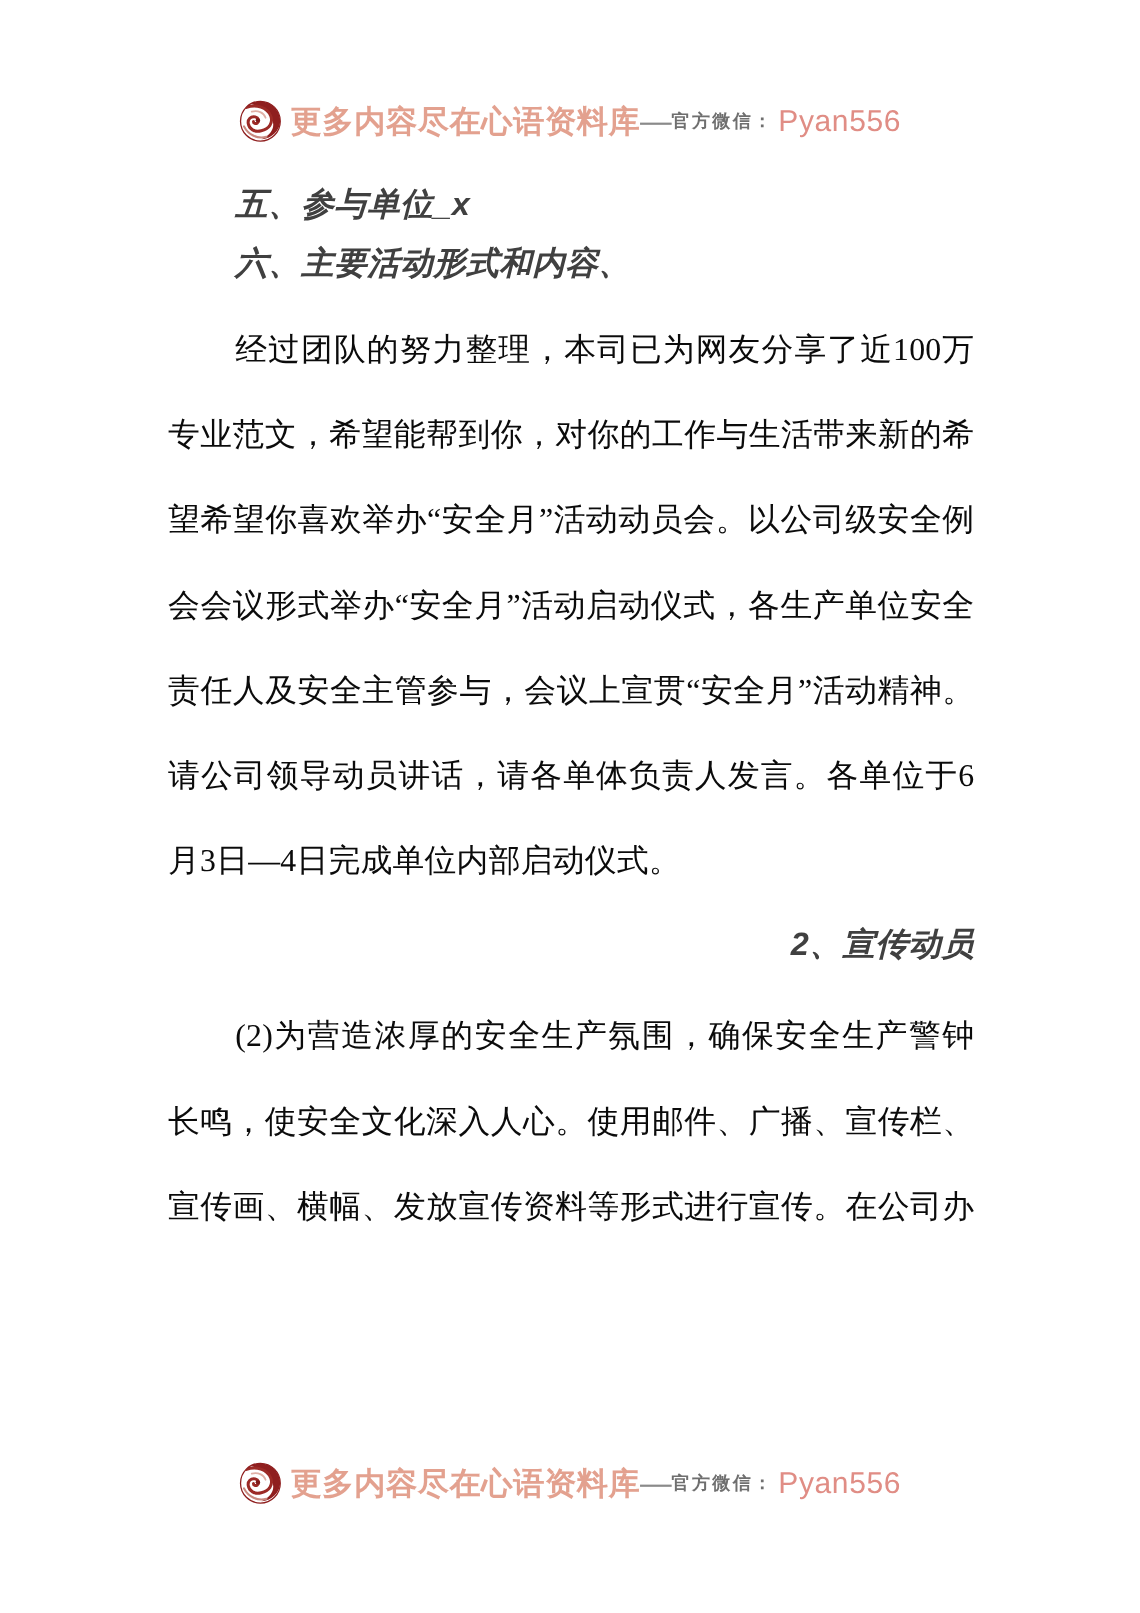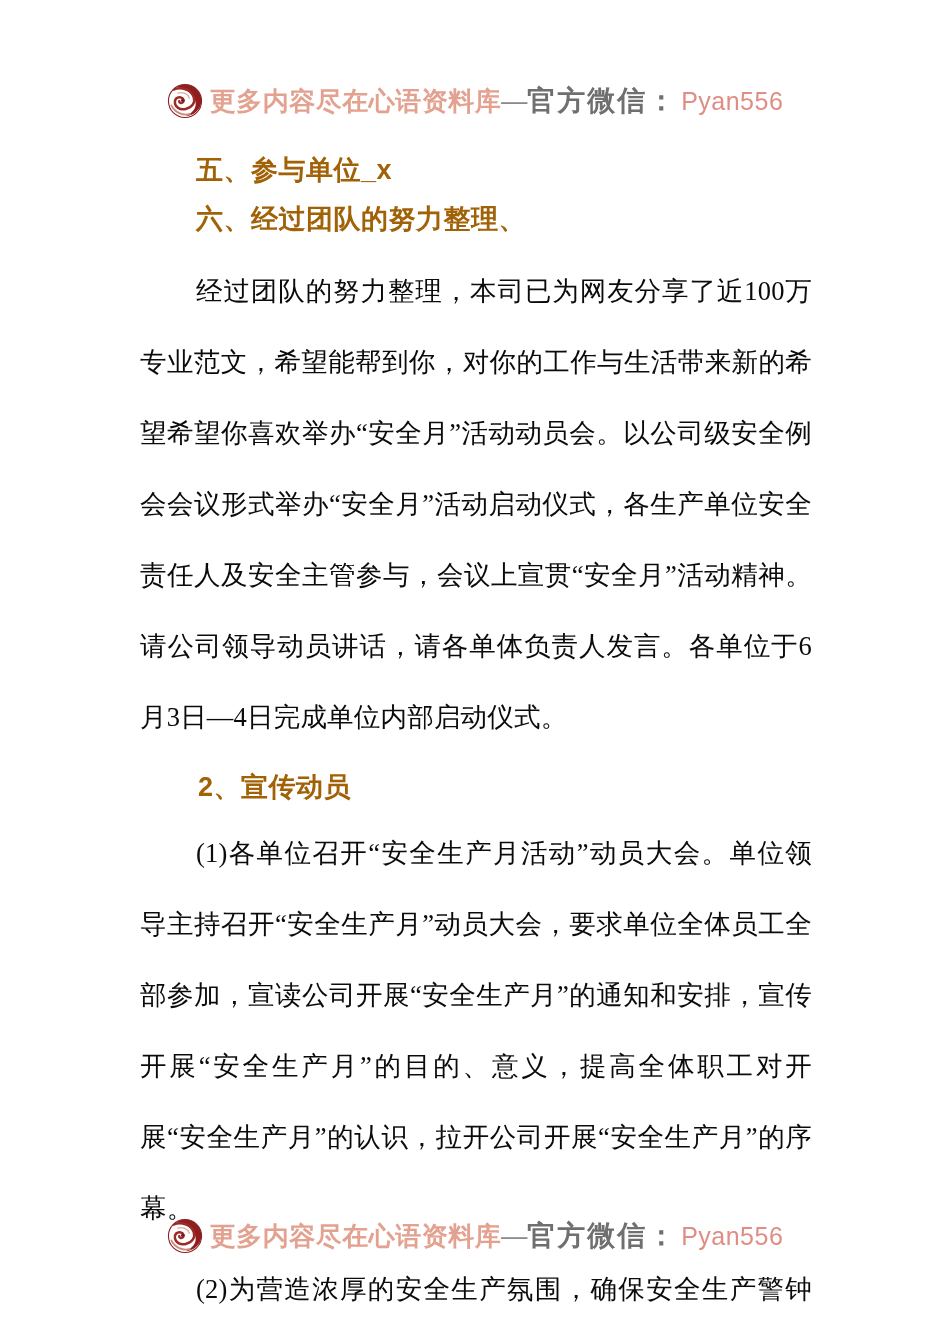--- a/index.html
+++ b/index.html
@@ -53,21 +53,21 @@
   }
   .wm-dash {
     font-family: "Liberation Serif", "DejaVu Serif", serif;
     font-weight: bold;
     font-size: 26px;
     color: #8a8a8a;
   }
   .wm-wechat {
     font-family: Liberation Serif, serif;
     font-weight: bold;
-    font-size: 28px;
+    font-size: 15px;
     letter-spacing: 2px;
     color: #6f6f6f;
   }
   .wm-id {
     font-family: "Liberation Sans", "DejaVu Sans", sans-serif;
     font-weight: normal;
     font-size: 25px;
     letter-spacing: 0.5px;
     color: #e08d85;
     margin-left: 4px;
@@ -82,24 +82,25 @@
   }
 
   .heading {
     font-family: "Liberation Sans", "DejaVu Sans", sans-serif;
     font-weight: bold;
     font-size: 27px;
     line-height: 49px;
     margin: 0 0 0 0;
     padding-left: 56px;
     letter-spacing: 0.5px;
-    color: #a16207;
+    color: #404040;
     white-space: nowrap;
+    font-style: italic;
   }
-  .heading.tight { padding-left: 58px; }
+  .heading.tight { padding-left: 58px; text-align: right; }
 
   .para {
     font-family: "Liberation Serif", "DejaVu Serif", serif;
     font-size: 26.5px;
     line-height: 71px;
     margin: 0;
     text-align: justify;
     text-justify: inter-character;
     text-indent: 56px;
     letter-spacing: 0.2px;
@@ -141,36 +142,35 @@
     <span class="wm-main">更多内容尽在心语资料库</span>
     <span class="wm-dash">—</span>
     <span class="wm-wechat">官方微信：</span>
     <span class="wm-id">Pyan556</span>
   </div>
 
   <div class="content">
 
     <div class="heading">五、参与单位_x</div>
 
-    <div class="heading">六、经过团队的努力整理、</div>
+    <div class="heading">六、主要活动形式和内容、</div>
 
     <div class="gap-sm"></div>
 
 
     <div class="gap-sm"></div>
 
     <p class="para">经过团队的努力整理，本司已为网友分享了近100万专业范文，希望能帮到你，对你的工作与生活带来新的希望希望你喜欢举办“安全月”活动动员会。以公司级安全例会会议形式举办“安全月”活动启动仪式，各生产单位安全责任人及安全主管参与，会议上宣贯“安全月”活动精神。请公司领导动员讲话，请各单体负责人发言。各单位于6月3日—4日完成单位内部启动仪式。</p>
 
     <div class="gap-md"></div>
 
     <div class="heading tight">2、宣传动员</div>
 
     <div class="gap-sm"></div>
 
-    <p class="para">(1)各单位召开“安全生产月活动”动员大会。单位领导主持召开“安全生产月”动员大会，要求单位全体员工全部参加，宣读公司开展“安全生产月”的通知和安排，宣传开展“安全生产月”的目的、意义，提高全体职工对开展“安全生产月”的认识，拉开公司开展“安全生产月”的序幕。</p>
 
     <div class="gap-md"></div>
 
     <p class="para clipped">(2)为营造浓厚的安全生产氛围，确保安全生产警钟长鸣，使安全文化深入人心。使用邮件、广播、宣传栏、宣传画、横幅、发放宣传资料等形式进行宣传。在公司办公室、食堂、分厂宣传栏醒目位置张贴“安全生产月”活动</p>
 
   </div>
 
   <div class="watermark footer">
     <svg class="wm-logo" viewBox="0 0 100 100">
       <defs>

